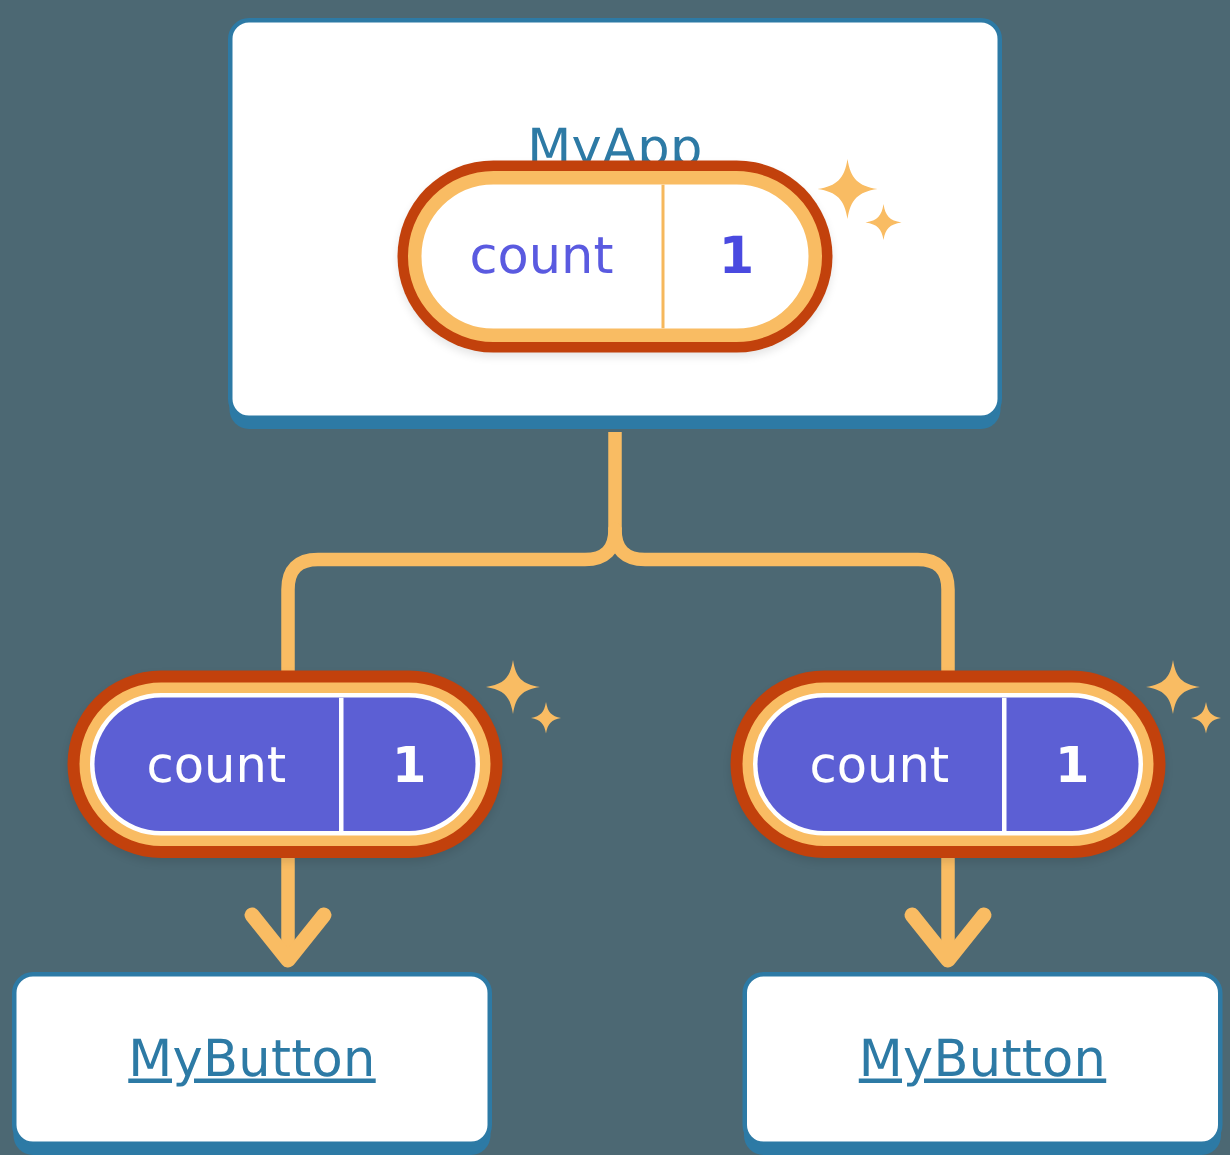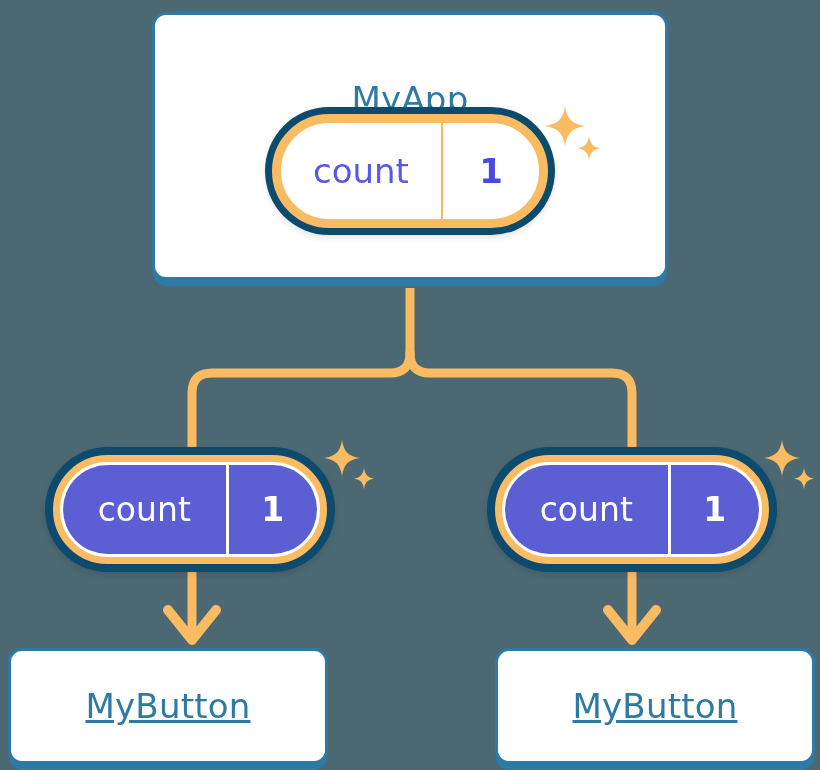--- a/index.html
+++ b/index.html
@@ -39,21 +39,21 @@
   .btn-card .card-title{
     position:absolute;top:0;left:0;width:100%;height:100%;
     display:flex;align-items:center;justify-content:center;text-decoration:underline;
   }
 
   
   .pill{
     position:absolute;
     box-sizing:border-box;
     border-radius:999px;
-    background:#0c4a6e;           
+    background:#c2410c;           
     padding:7px;
     box-shadow:0 3px 6px rgba(0,0,0,.10);
   }
   .pill-ring{
     width:100%;height:100%;
     box-sizing:border-box;
     border-radius:999px;
     border:9px solid #f9bc63;     
     background:#ffffff;
     display:flex;

